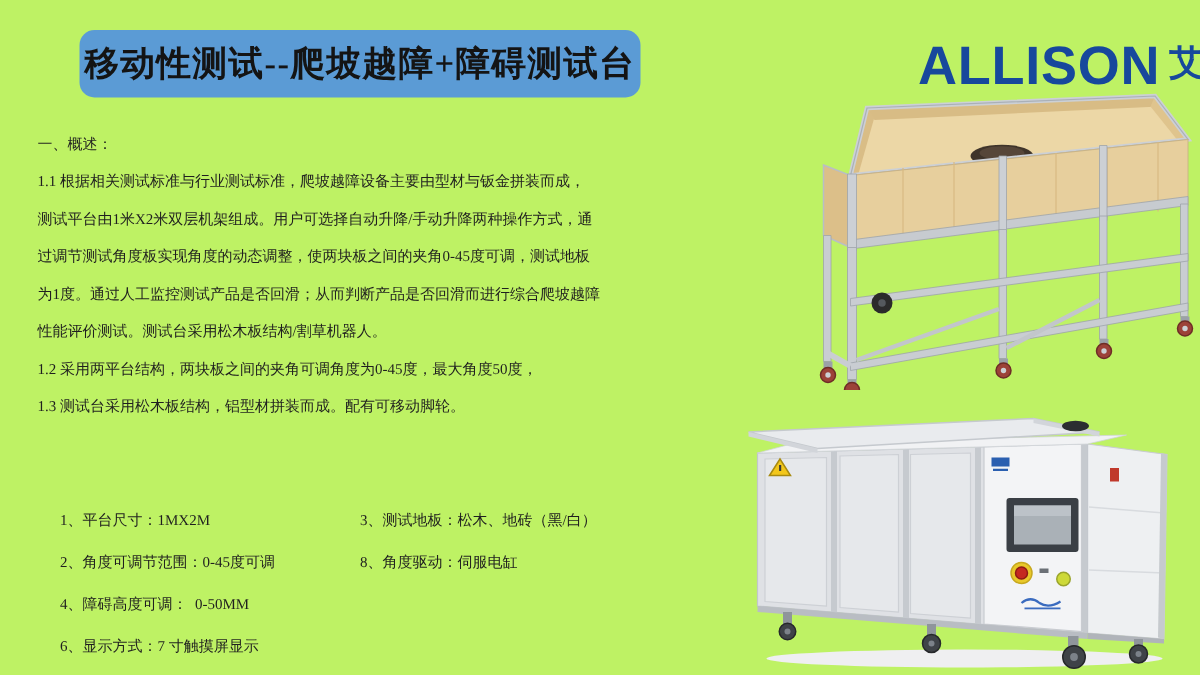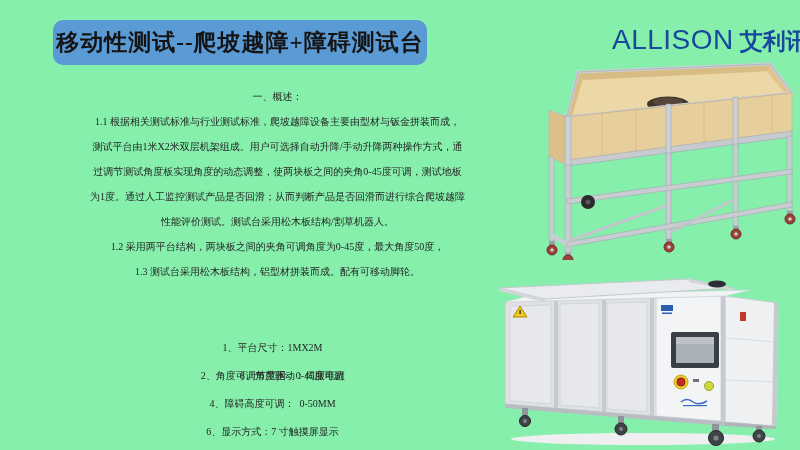--- a/index.html
+++ b/index.html
@@ -1,33 +1,33 @@
 <!DOCTYPE html>
 <html><head>
 <meta charset="utf-8">
 <style>
   * { margin:0; padding:0; box-sizing:border-box; }
   html,body { background:#fff; }
   .page {
-    position:relative; width:800px; height:450px; background:#86efac; overflow:hidden;
-    font-family:"Liberation Serif","DejaVu Serif",serif; color:#1f1f1f;text-align:center;
+    position:relative; width:800px; height:450px; background:#bef264; overflow:hidden;
+    font-family:"Liberation Serif","DejaVu Serif",serif; color:#1f1f1f;
   }
   
   .banner {
     position:absolute; left:53px; top:20px; width:374px; height:45px;
     background:#5b9bd5; border-radius:10px;
     display:flex; align-items:center; justify-content:center;
   }
   .banner-text { font-size:23px; font-weight:700; color:#141414; letter-spacing:1px; white-space:pre; }
   
   .logo {
     position:absolute; left:612px; top:26px; display:flex; align-items:flex-start;
     font-family:"Liberation Sans","DejaVu Sans",sans-serif; color:#17489c; white-space:pre;
   }
-  .logo-latin { font-size:28px; font-weight:400; line-height:1; letter-spacing:0.5px; }
+  .logo-latin { font-size:36px; font-weight:700; line-height:1; letter-spacing:0.5px; }
   .logo-cjk   { font-size:23px; font-weight:700; line-height:1; margin-left:6px; margin-top:4px; }
   
   .textcol { position:absolute; left:25px; top:84px; width:505px; font-size:10px; }
   .tline   { height:25px; line-height:25px; white-space:pre; }
   .specs   { position:absolute; left:25px; top:306px; width:480px; font-size:10px; }
   .spec-row   { position:relative; height:28px; line-height:28px; white-space:pre; }
   .spec-right { position:absolute; left:215px; top:0; }
   
   .photo { position:absolute; }
   .photo-platform { left:540px; top:60px; }
@@ -59,20 +59,21 @@
     <div class="tline">1.3 测试台采用松木板结构，铝型材拼装而成。配有可移动脚轮。</div>
   </div>
 
   <div class="specs">
     <div class="spec-row">
       <span class="spec-left">1、平台尺寸：1MX2M</span>
       <span class="spec-right"></span>
     </div>
     <div class="spec-row">
       <span class="spec-left">2、角度可调节范围：0-45度可调</span>
+      <span class="spec-right">3、测试地板：松木、地砖（黑/白）</span>
     </div>
     <div class="spec-row">
       <span class="spec-left">4、障碍高度可调：  0-50MM</span>
       <span class="spec-right">8、角度驱动：伺服电缸</span>
     </div>
     <div class="spec-row">
       <span class="spec-left">6、显示方式：7 寸触摸屏显示</span>
     </div>
     <div class="spec-row">
       

